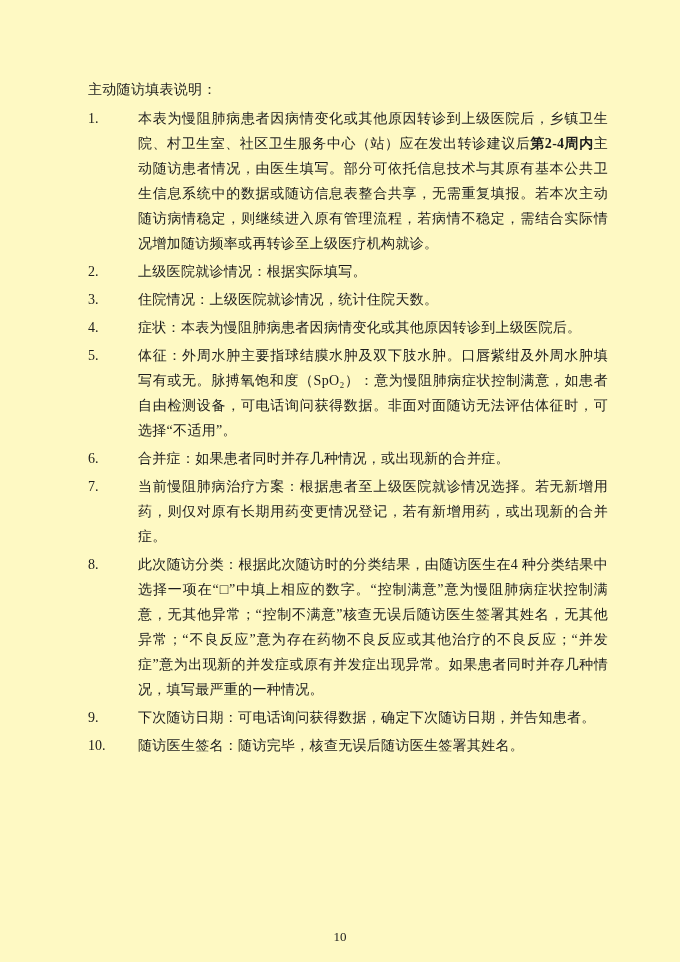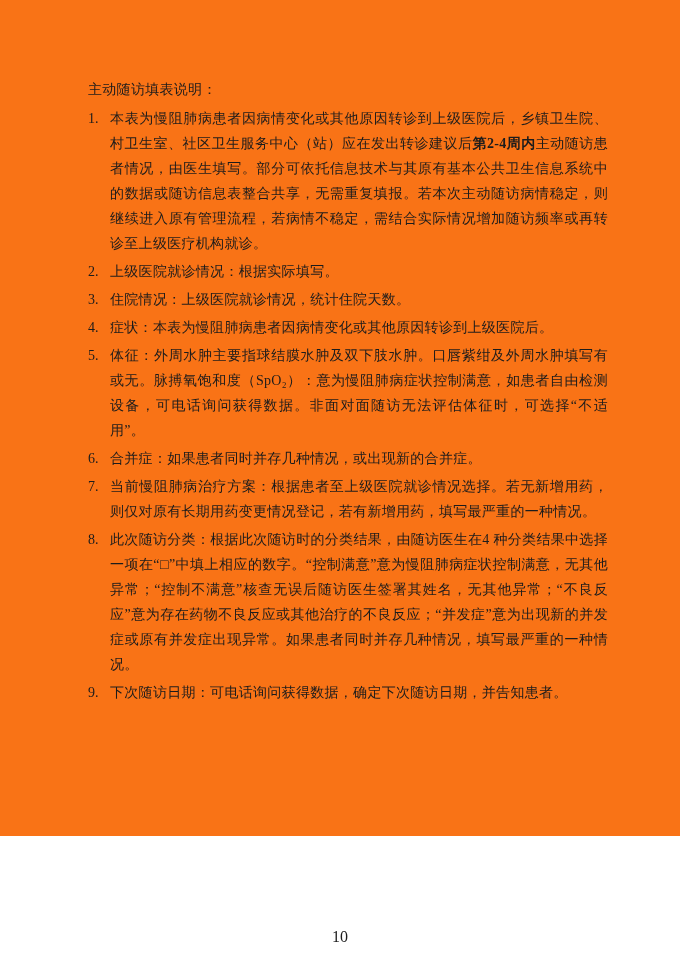--- a/index.html
+++ b/index.html
@@ -5,22 +5,22 @@
   * { margin: 0; padding: 0; box-sizing: border-box; }
   html, body {
     width: 680px; height: 962px;
     background: #ffffff;
     font-family: "Liberation Serif", "DejaVu Serif", serif;
     color: #1c1c1c;
     overflow: hidden;
   }
   .page {
     position: relative;
-    width: 680px; height: 836px;
-    background: #f97316;
+    width: 680px; height: 962px;
+    background: #fef9c3;
   }
   .content {
     position: absolute;
     top: 77px; left: 88px;
     width: 520px;
   }
   .doc-heading {
     font-size: 14px;
     line-height: 25px;
     margin-bottom: 4px;
@@ -34,28 +34,29 @@
   }
   .item .num {
     flex: 0 0 22px;
     width: 22px;
   }
   .item .txt {
     flex: 1;
     text-align: justify;
     text-justify: inter-ideograph;
     letter-spacing: 0.3px;
+    margin-left: 28px;
   }
   .item .txt b { font-weight: bold; }
   .page-footer {
     position: absolute;
     top: 928px; left: 0;
     width: 680px;
     text-align: center;
-    font-size: 16px;
+    font-size: 13px;
     line-height: 18px;
     color: #1c1c1c;
   }
 </style>
 </head>
 <body>
 
 <div class="page">
   <div class="content">
 
@@ -86,30 +87,34 @@
       <span class="txt">体征：外周水肿主要指球结膜水肿及双下肢水肿。口唇紫绀及外周水肿填写有或无。脉搏氧饱和度（SpO₂）：意为慢阻肺病症状控制满意，如患者自由检测设备，可电话询问获得数据。非面对面随访无法评估体征时，可选择“不适用”。</span>
     </div>
 
     <div class="item">
       <span class="num">6.</span>
       <span class="txt">合并症：如果患者同时并存几种情况，或出现新的合并症。</span>
     </div>
 
     <div class="item">
       <span class="num">7.</span>
-      <span class="txt">当前慢阻肺病治疗方案：根据患者至上级医院就诊情况选择。若无新增用药，则仅对原有长期用药变更情况登记，若有新增用药，填写最严重的一种情况。</span>
+      <span class="txt">当前慢阻肺病治疗方案：根据患者至上级医院就诊情况选择。若无新增用药，则仅对原有长期用药变更情况登记，若有新增用药，或出现新的合并症。</span>
     </div>
 
     <div class="item">
       <span class="num">8.</span>
       <span class="txt">此次随访分类：根据此次随访时的分类结果，由随访医生在4 种分类结果中选择一项在“□”中填上相应的数字。“控制满意”意为慢阻肺病症状控制满意，无其他异常；“控制不满意”核查无误后随访医生签署其姓名，无其他异常；“不良反应”意为存在药物不良反应或其他治疗的不良反应；“并发症”意为出现新的并发症或原有并发症出现异常。如果患者同时并存几种情况，填写最严重的一种情况。</span>
     </div>
 
     <div class="item">
       <span class="num">9.</span>
       <span class="txt">下次随访日期：可电话询问获得数据，确定下次随访日期，并告知患者。</span>
     </div>
 
+    <div class="item">
+      <span class="num">10.</span>
+      <span class="txt">随访医生签名：随访完毕，核查无误后随访医生签署其姓名。</span>
+    </div>
 
   </div>
 
   <div class="page-footer">10</div>
 </div>
 
 </body></html>

